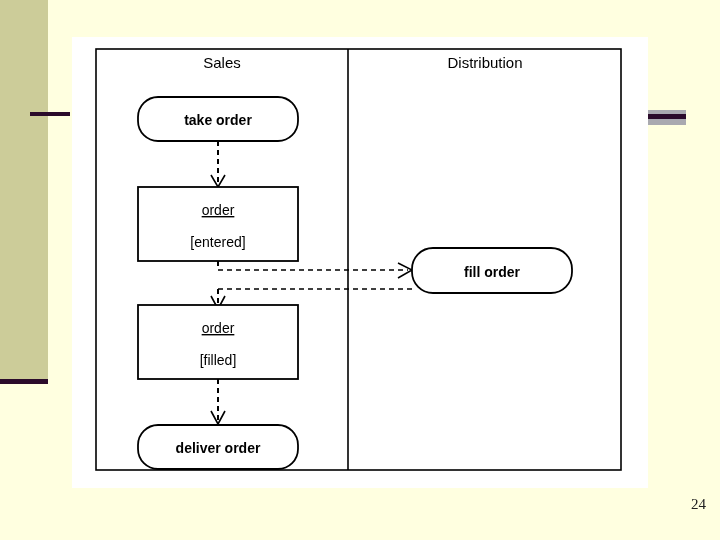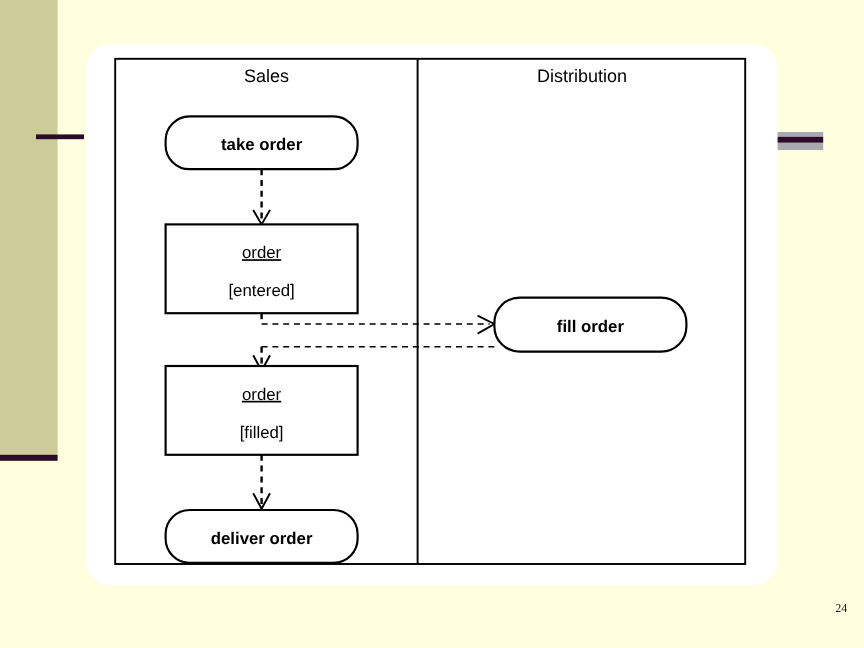--- a/index.html
+++ b/index.html
@@ -60,32 +60,31 @@
   #right-rule-bot {
     position: absolute;
     left: 0; top: 9px;
     width: 44px; height: 6px;
     background: #A9A9B0;
   }
   #slide-number {
     position: absolute;
     right: 14px;
     bottom: 27px;
-    font-size: 10px;
+    font-size: 15px;
     color: #202020;
     font-family: "Liberation Serif", serif;
   }
 
   
   #diagram-plate {
     position: absolute;
     left: 72px; top: 37px;
     width: 576px; height: 451px;
     background: #FFFFFF;
-    border-radius: 20px;
   }
   #diagram-svg {
     position: absolute;
     left: 0; top: 0;
   }
 
   
   .lane-title {
     font-family: "Liberation Sans", sans-serif;
     font-size: 15px;

